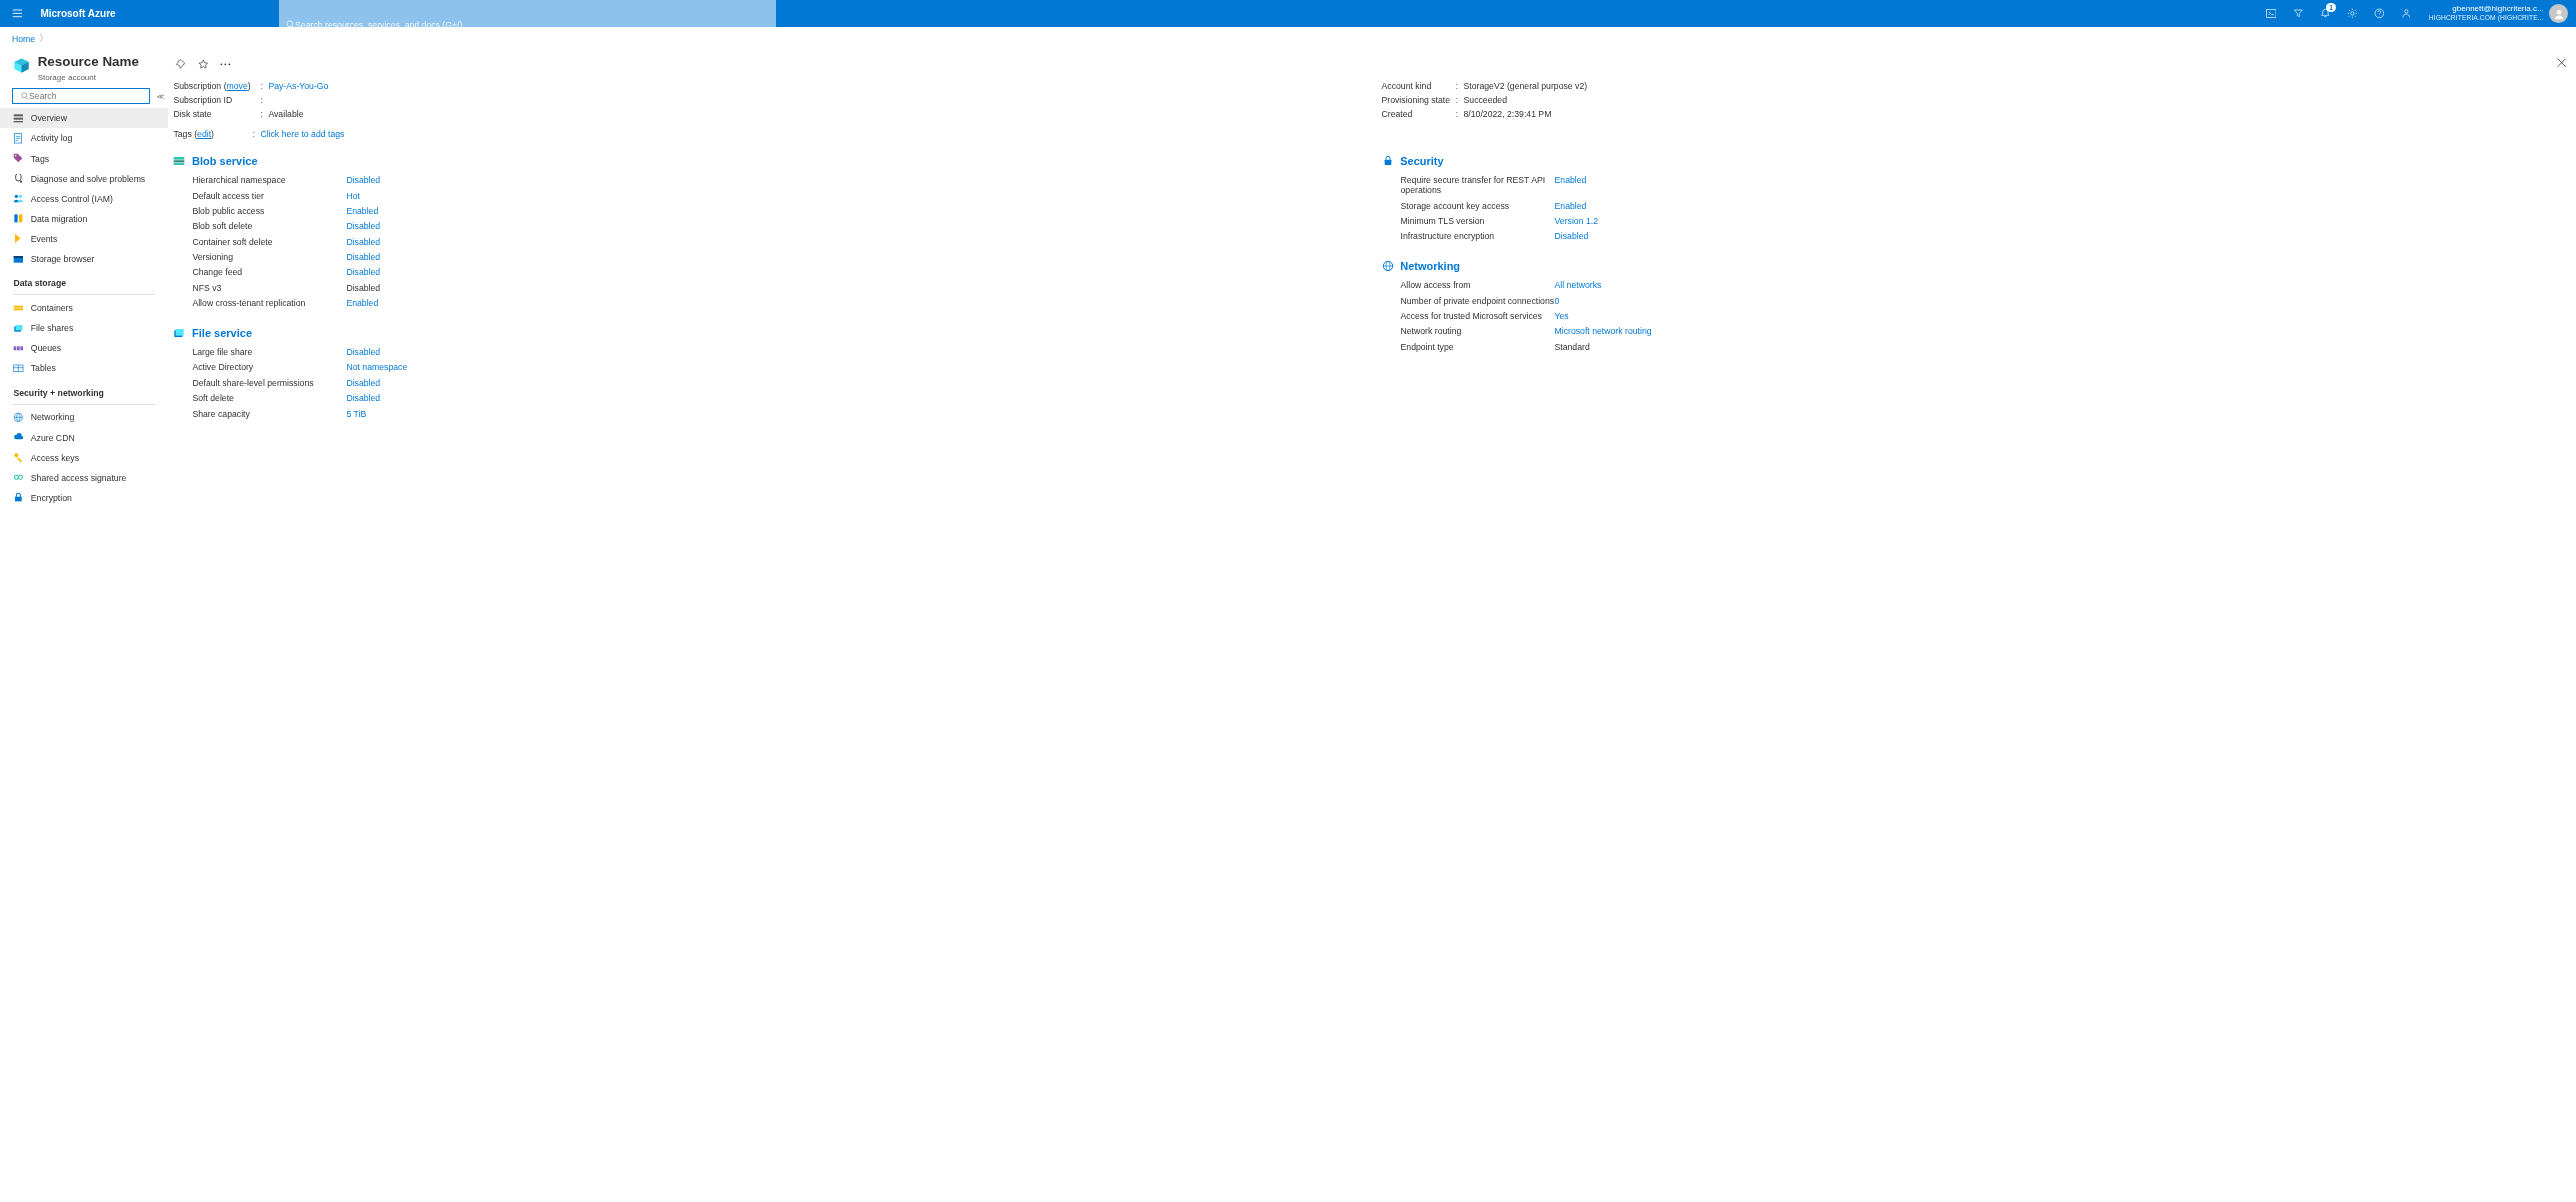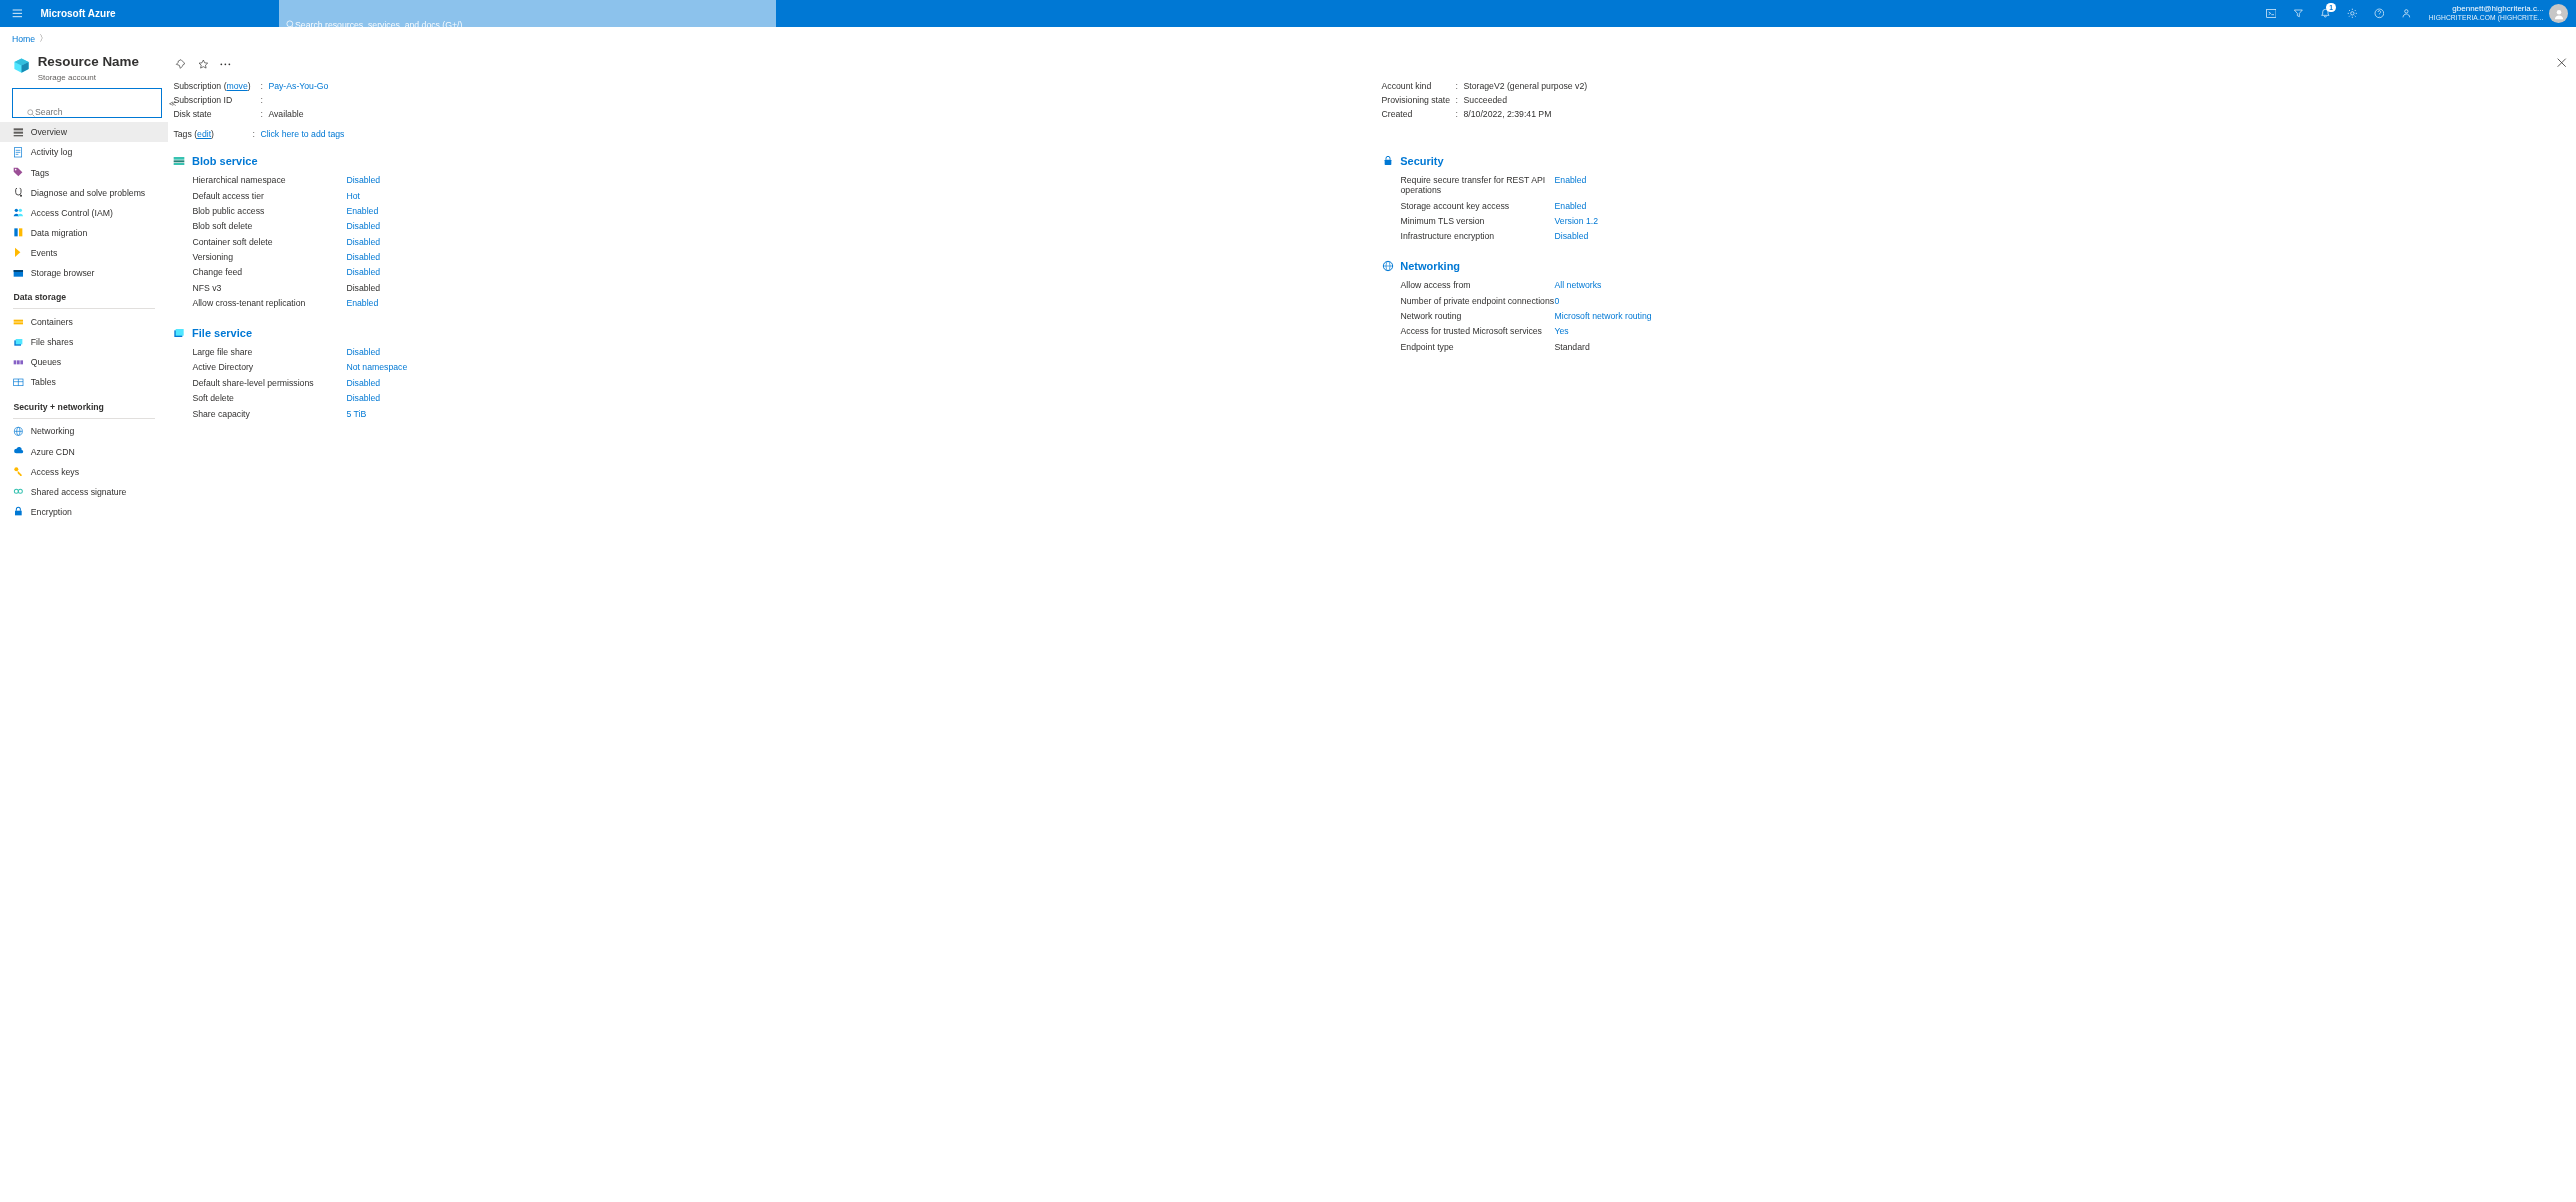--- a/index.html
+++ b/index.html
@@ -32,21 +32,21 @@
 .main { flex: 1; display: flex; overflow: hidden; }
 
 
 .leftcol { width: 168px; display: flex; flex-direction: column; border-right: none; }
 .title-block { display: flex; align-items: flex-start; gap: 6.7px; padding: 2.7px 9.4px 6.7px 12px; }
 .title-icon { width: 19px; height: 19px; flex: 0 0 auto; margin-top: 2.7px; }
 .res-title { font-size: 13.4px; font-weight: 600; }
 .res-subtitle { font-size: 8px; color: #605e5c; margin-top: 4px; }
 
 .sidebar-search { margin: 0 12px 4px 12px; display: flex; align-items: center; }
-.sidebar-search .box { flex: 1; border: 0.7px solid #0078d4; height: 30px; display: flex; align-items: flex-end; padding: 0 14px; }
+.sidebar-search .box { flex: 1; border: 0.7px solid #0078d4; height: 16px; display: flex; align-items: center; padding: 0 8px; }
 .sidebar-search .box input { flex: 1; border: none; outline: none; font-size: 8.7px; background: transparent; }
 .collapse-chev { margin-left: 6.7px; color: #605e5c; cursor: pointer; font-size: 7.4px; }
 
 .sidebar { flex: 1; overflow-y: auto; position: relative; }
 .sidebar::-webkit-scrollbar { width: 5.4px; }
 .sidebar::-webkit-scrollbar-thumb { background: #c8c6c4; }
 .sb-item { display: flex; align-items: center; gap: 6.7px; padding: 4.7px 6.7px 4.7px 13.4px; cursor: pointer; font-size: 8.7px; }
 .sb-item.active { background: #ededed; }
 .sb-icon { width: 10.7px; height: 10.7px; flex: 0 0 auto; display: flex; align-items: center; justify-content: center; }
 .sb-group { font-weight: 600; padding: 9.4px 13.4px 3.4px 13.4px; font-size: 8.7px; }
@@ -565,28 +565,28 @@
             <div id="net-rows">
                 <div class="prop-row">
                   <span class="prop-key">Allow access from</span>
                   <span class="prop-val link">All networks</span>
                 </div>
                 <div class="prop-row">
                   <span class="prop-key">Number of private endpoint connections</span>
                   <span class="prop-val link">0</span>
                 </div>
                 <div class="prop-row">
+                  <span class="prop-key">Access for trusted Microsoft services</span>
+                  <span class="prop-val link">Yes</span>
+                </div>
+                <div class="prop-row">
                   <span class="prop-key">Network routing</span>
                   <span class="prop-val link">Microsoft network routing</span>
                 </div>
                 <div class="prop-row">
-                  <span class="prop-key">Access for trusted Microsoft services</span>
-                  <span class="prop-val link">Yes</span>
-                </div>
-                <div class="prop-row">
                   <span class="prop-key">Endpoint type</span>
                   <span class="prop-val">Standard</span>
                 </div>
               </div>
           </div>
         </div>
       </div>
 
     </div>
   </div>

